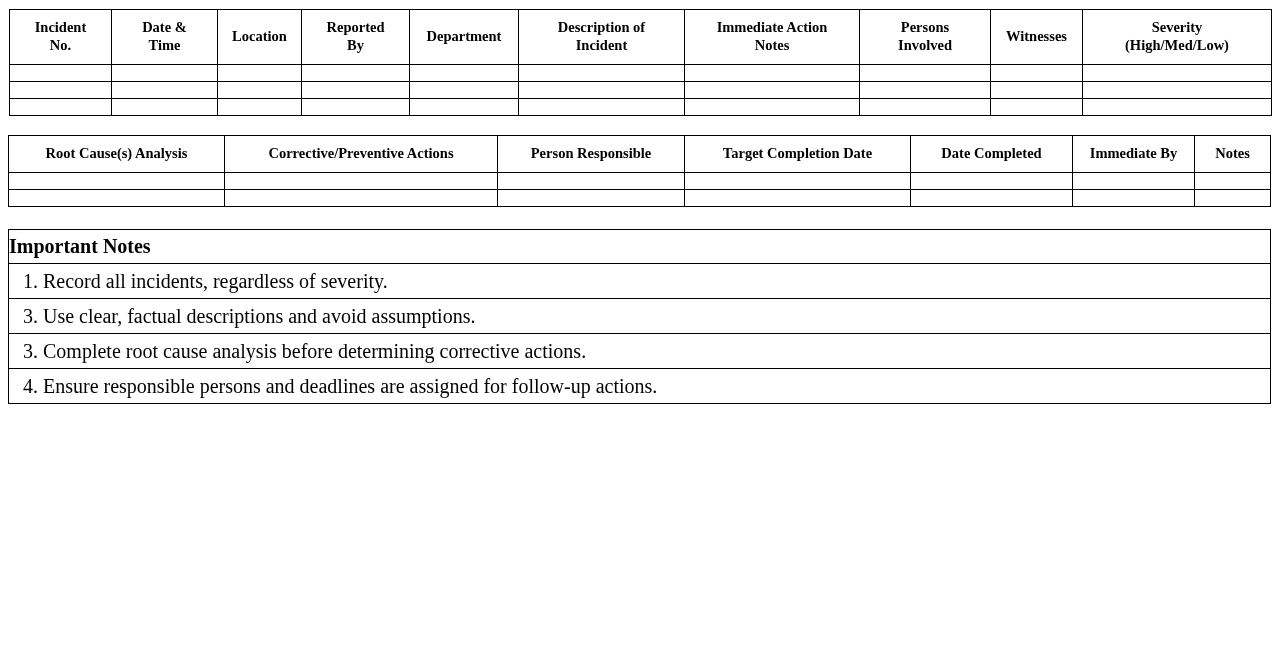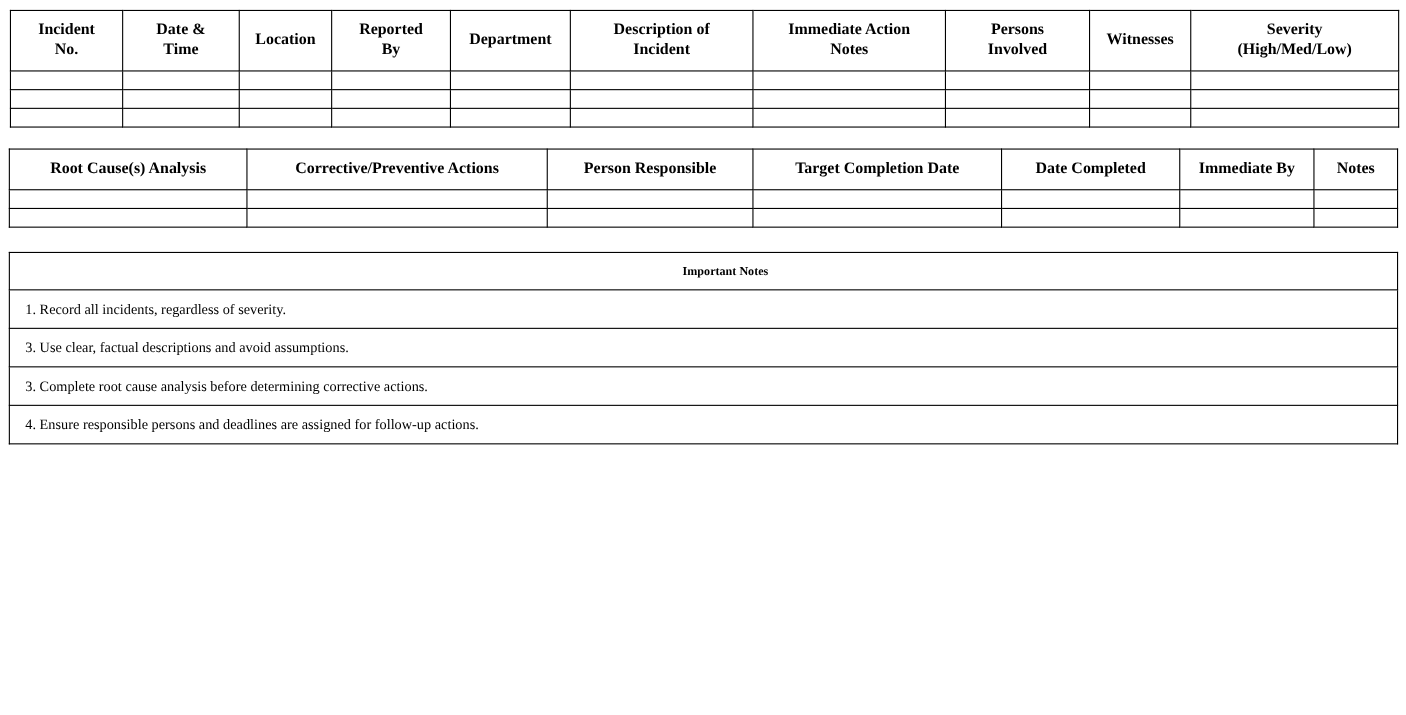--- a/index.html
+++ b/index.html
@@ -64,30 +64,29 @@
     margin-left: 15px;
   }
   #rootcause-table td.entry-cell {
     height: 16px;
   }
 
   
   #notes-table { margin: 0; }
   #notes-table th.notes-heading {
     height: 33px;
-    text-align: center;
+    text-align: left;
     font-weight: bold;
-    font-size: 11px;
-    padding-left: 40px;
+    font-size: 20px;
   }
   #notes-table td.note-cell {
     height: 34px;
     text-align: left;
     padding: 0 0 0 14px;
-    font-size: 13px;
+    font-size: 20px;
   }
 
   .block-gap-1 { height: 18px; }
   .block-gap-2 { height: 22px; }
 </style>
 </head>
 <body>
 
 <div class="sheet">
 

